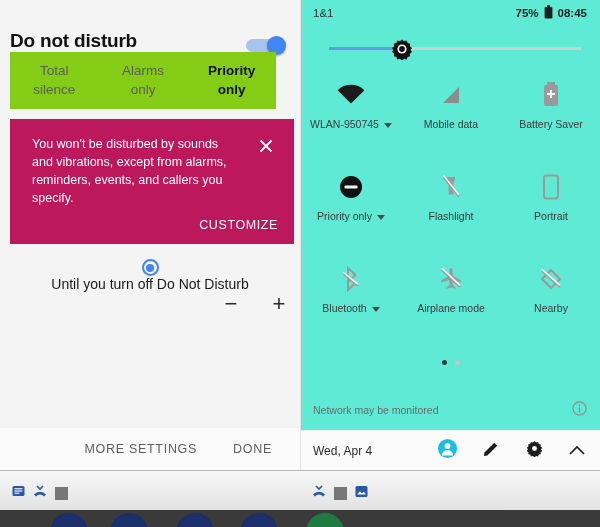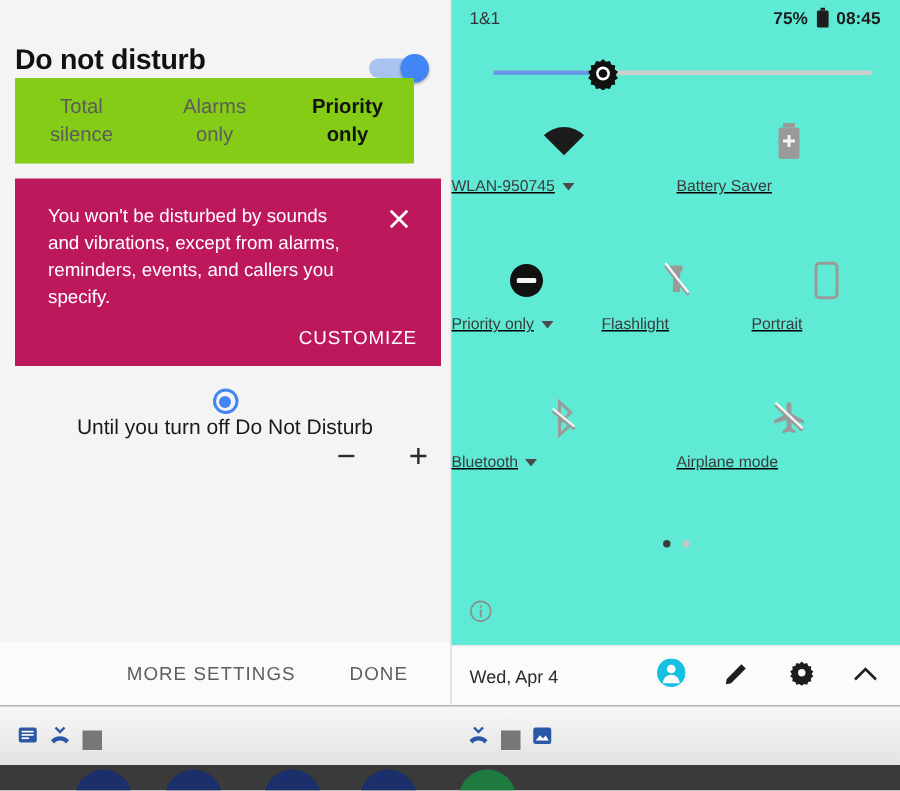--- a/index.html
+++ b/index.html
@@ -120,21 +120,21 @@
   .br-fill {
     position: absolute; left: 0; top: 9px; height: 3px; background: #6699e8;
   }
   .br-thumb { position: absolute; top: 0; width: 22px; height: 22px; }
 
   .tiles {
     position: absolute; left: 0; top: 72px; width: 300px;
   }
   .tile-row { display: flex; width: 300px; height: 92px; }
   .tile {
-    flex: 1; display: flex; flex-direction: column;  text-decoration: underline;
+    flex: 1; display: flex; flex-direction: column; align-items: center;
   }
   .tile-icon {
     height: 46px; display: flex; align-items: center; justify-content: center;
   }
   .tile-label {
     font-size: 10.5px; color: #3c3c3c; display: flex; align-items: center; gap: 5px;
     white-space: nowrap;
   }
   .caret { display: inline-block; }
 
@@ -286,20 +286,30 @@
           <div class="tile-label">
             <span>WLAN-950745</span>
             <span class="caret">
               <svg width="8" height="5" viewBox="0 0 8 5">
                   <path d="M0 0 L8 0 L4 5 Z" fill="#4a4a4a"></path>
                 </svg>
             </span>
           </div>
         </div>
 
+        <div class="tile">
+          <div class="tile-icon">
+            <svg width="24" height="22" viewBox="0 0 24 22">
+              <path d="M20 3 L20 19 L4 19 Z" fill="#8c8c8c"></path>
+            </svg>
+          </div>
+          <div class="tile-label">
+            <span>Mobile data</span>
+          </div>
+        </div>
 
         <div class="tile">
           <div class="tile-icon">
             <svg width="22" height="26" viewBox="0 0 22 26">
               <rect x="7" y="0" width="8" height="3" fill="#9a9a9a"></rect>
               <rect x="4" y="3" width="14" height="21" rx="2" fill="#9a9a9a"></rect>
               <path d="M10 8 h2 v3 h3 v2 h-3 v3 h-2 v-3 h-3 v-2 h3 Z" fill="#f4f4f4"></path>
             </svg>
           </div>
           <div class="tile-label">
@@ -376,29 +386,42 @@
               <path d="M13 2 c1 0 1.6 .9 1.6 2 v5.6 L23 14.4 v2 l-8.4 -2.4 v5.2 l2.8 2 v1.6 L13 21.6 l-4.4 1.2 v-1.6 l2.8 -2 v-5.2 L3 16.4 v-2 l8.4 -4.8 V4 c0 -1.1 .6 -2 1.6 -2 Z" fill="#9a9a9a"></path>
               <path d="M4 4 L22 21" stroke="#9a9a9a" stroke-width="2.1" fill="none"></path>
               <path d="M4 2.4 L22 19.4" stroke="#f4f4f4" stroke-width="1.6" fill="none"></path>
             </svg>
           </div>
           <div class="tile-label">
             <span>Airplane mode</span>
           </div>
         </div>
 
+        <div class="tile">
+          <div class="tile-icon">
+            <svg width="26" height="26" viewBox="0 0 26 26">
+              <path d="M13 4 L22 13 L13 22 L4 13 Z" fill="none" stroke="#9a9a9a" stroke-width="2"></path>
+              <path d="M4 5 L22 21" stroke="#9a9a9a" stroke-width="2.1" fill="none"></path>
+              <path d="M4 3.4 L22 19.4" stroke="#f4f4f4" stroke-width="1.6" fill="none"></path>
+            </svg>
+          </div>
+          <div class="tile-label">
+            <span>Nearby</span>
+          </div>
+        </div>
       </div>
     </div>
 
     <div class="page-dots">
       <div class="dot active"></div>
       <div class="dot"></div>
     </div>
 
     <div class="monitor-row">
+      <div class="monitor-text">Network may be monitored</div>
       <div>
         <svg width="15" height="15" viewBox="0 0 15 15">
           <circle cx="7.5" cy="7.5" r="6.6" fill="none" stroke="#8d8d8d" stroke-width="1.1"></circle>
           <rect x="6.9" y="6.3" width="1.2" height="5" fill="#8d8d8d"></rect>
           <rect x="6.9" y="3.7" width="1.2" height="1.5" fill="#8d8d8d"></rect>
         </svg>
       </div>
     </div>
 
     <div class="footer-bar">

